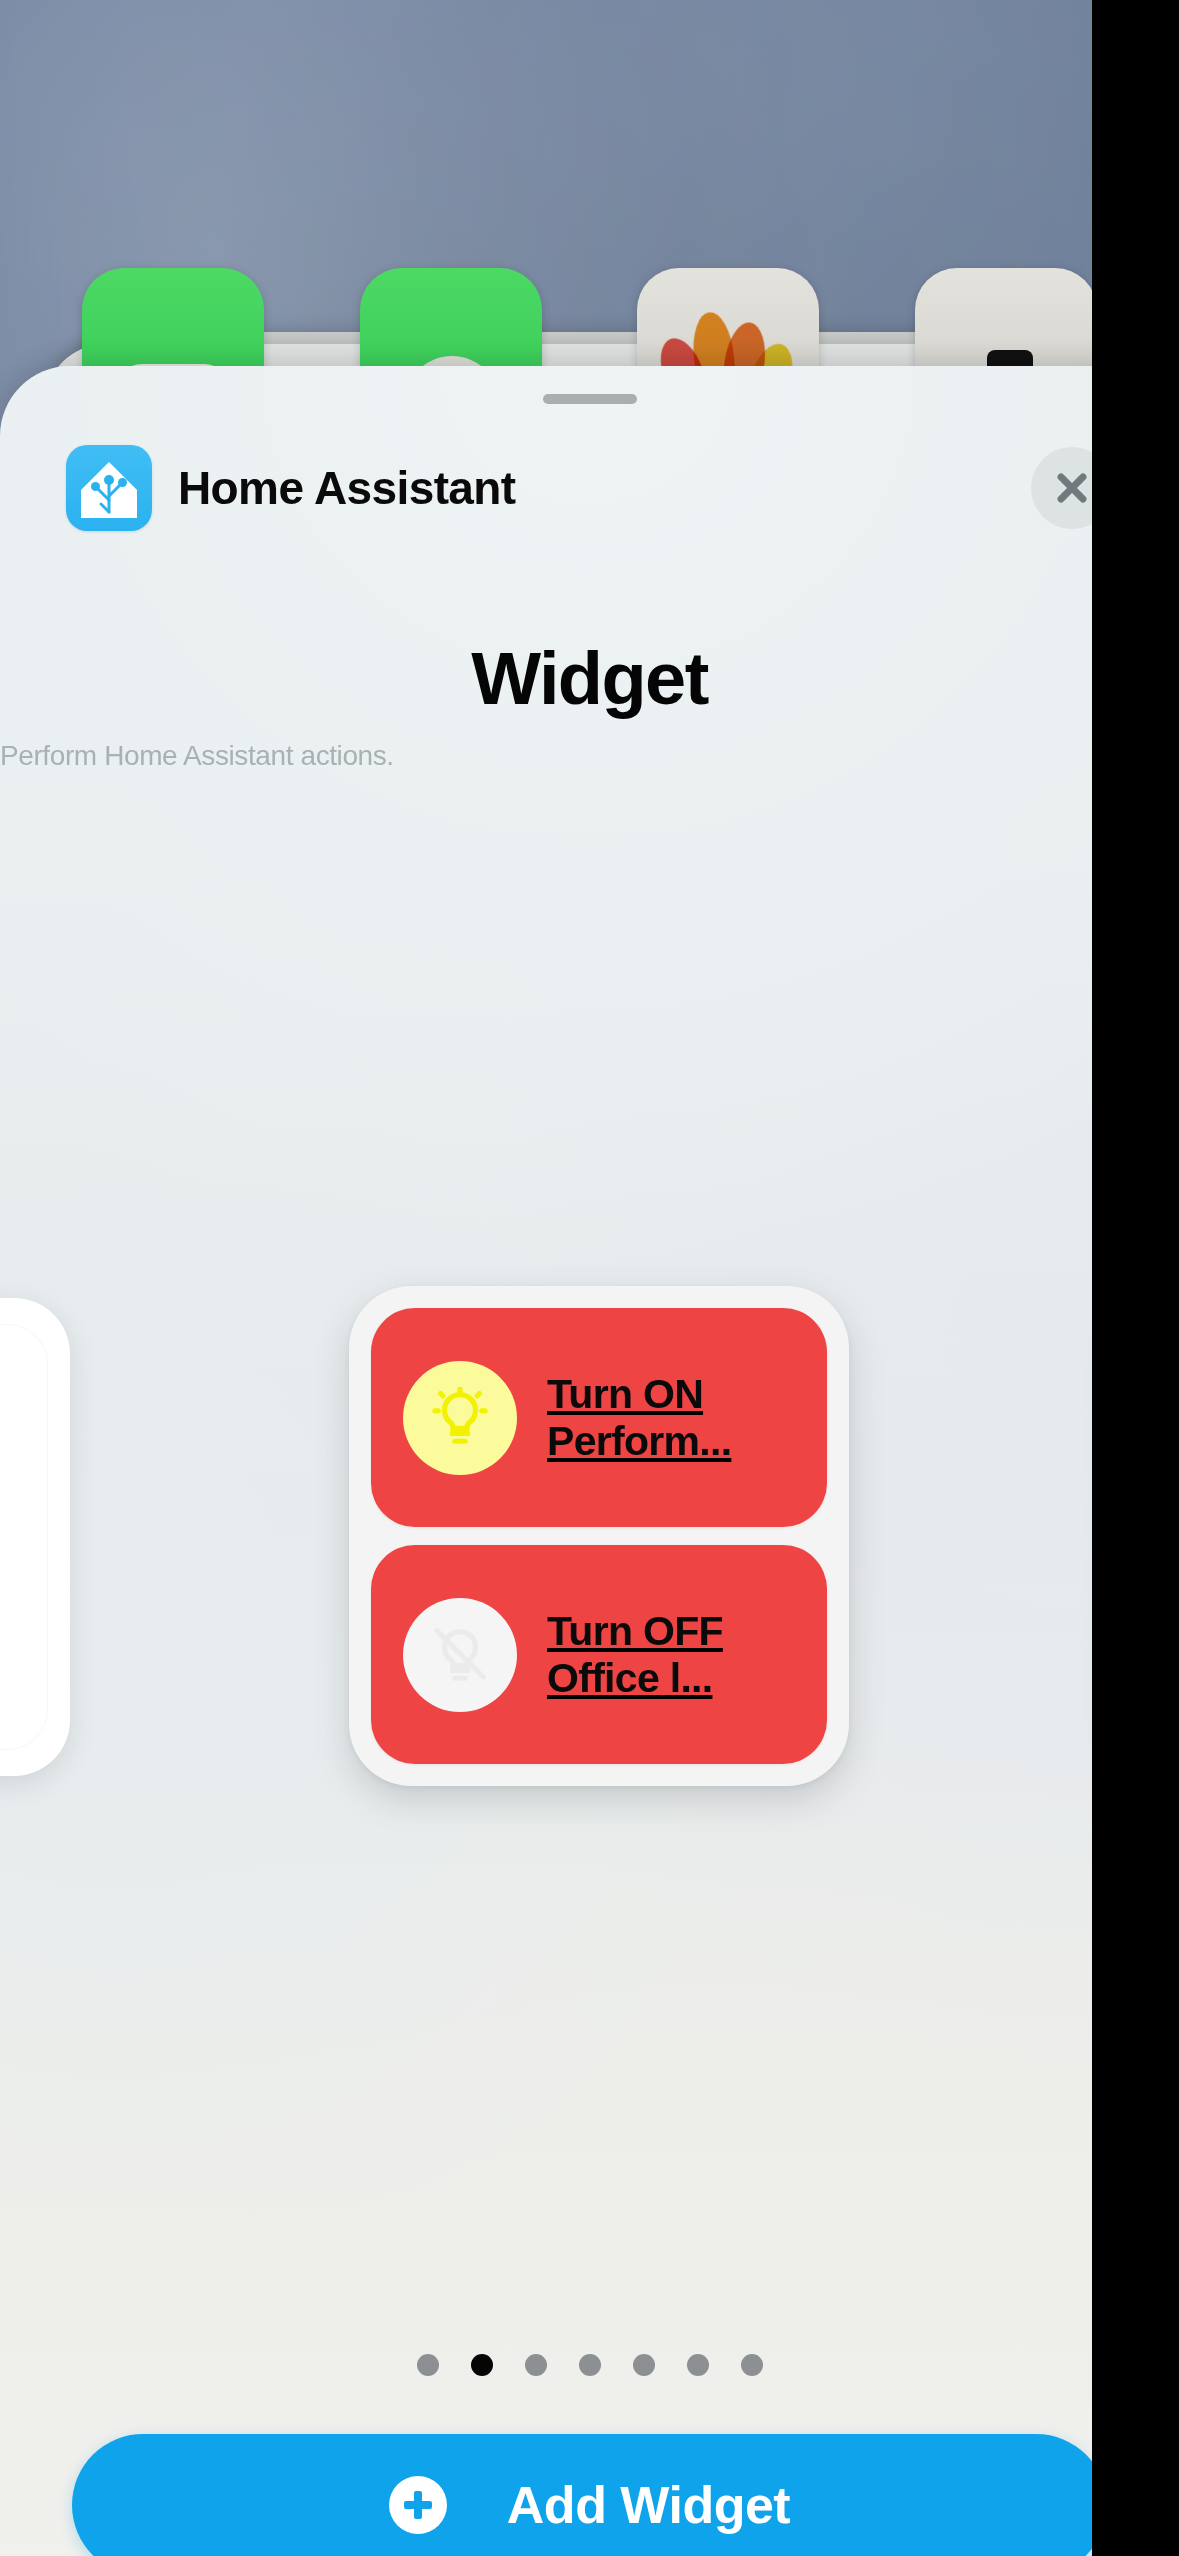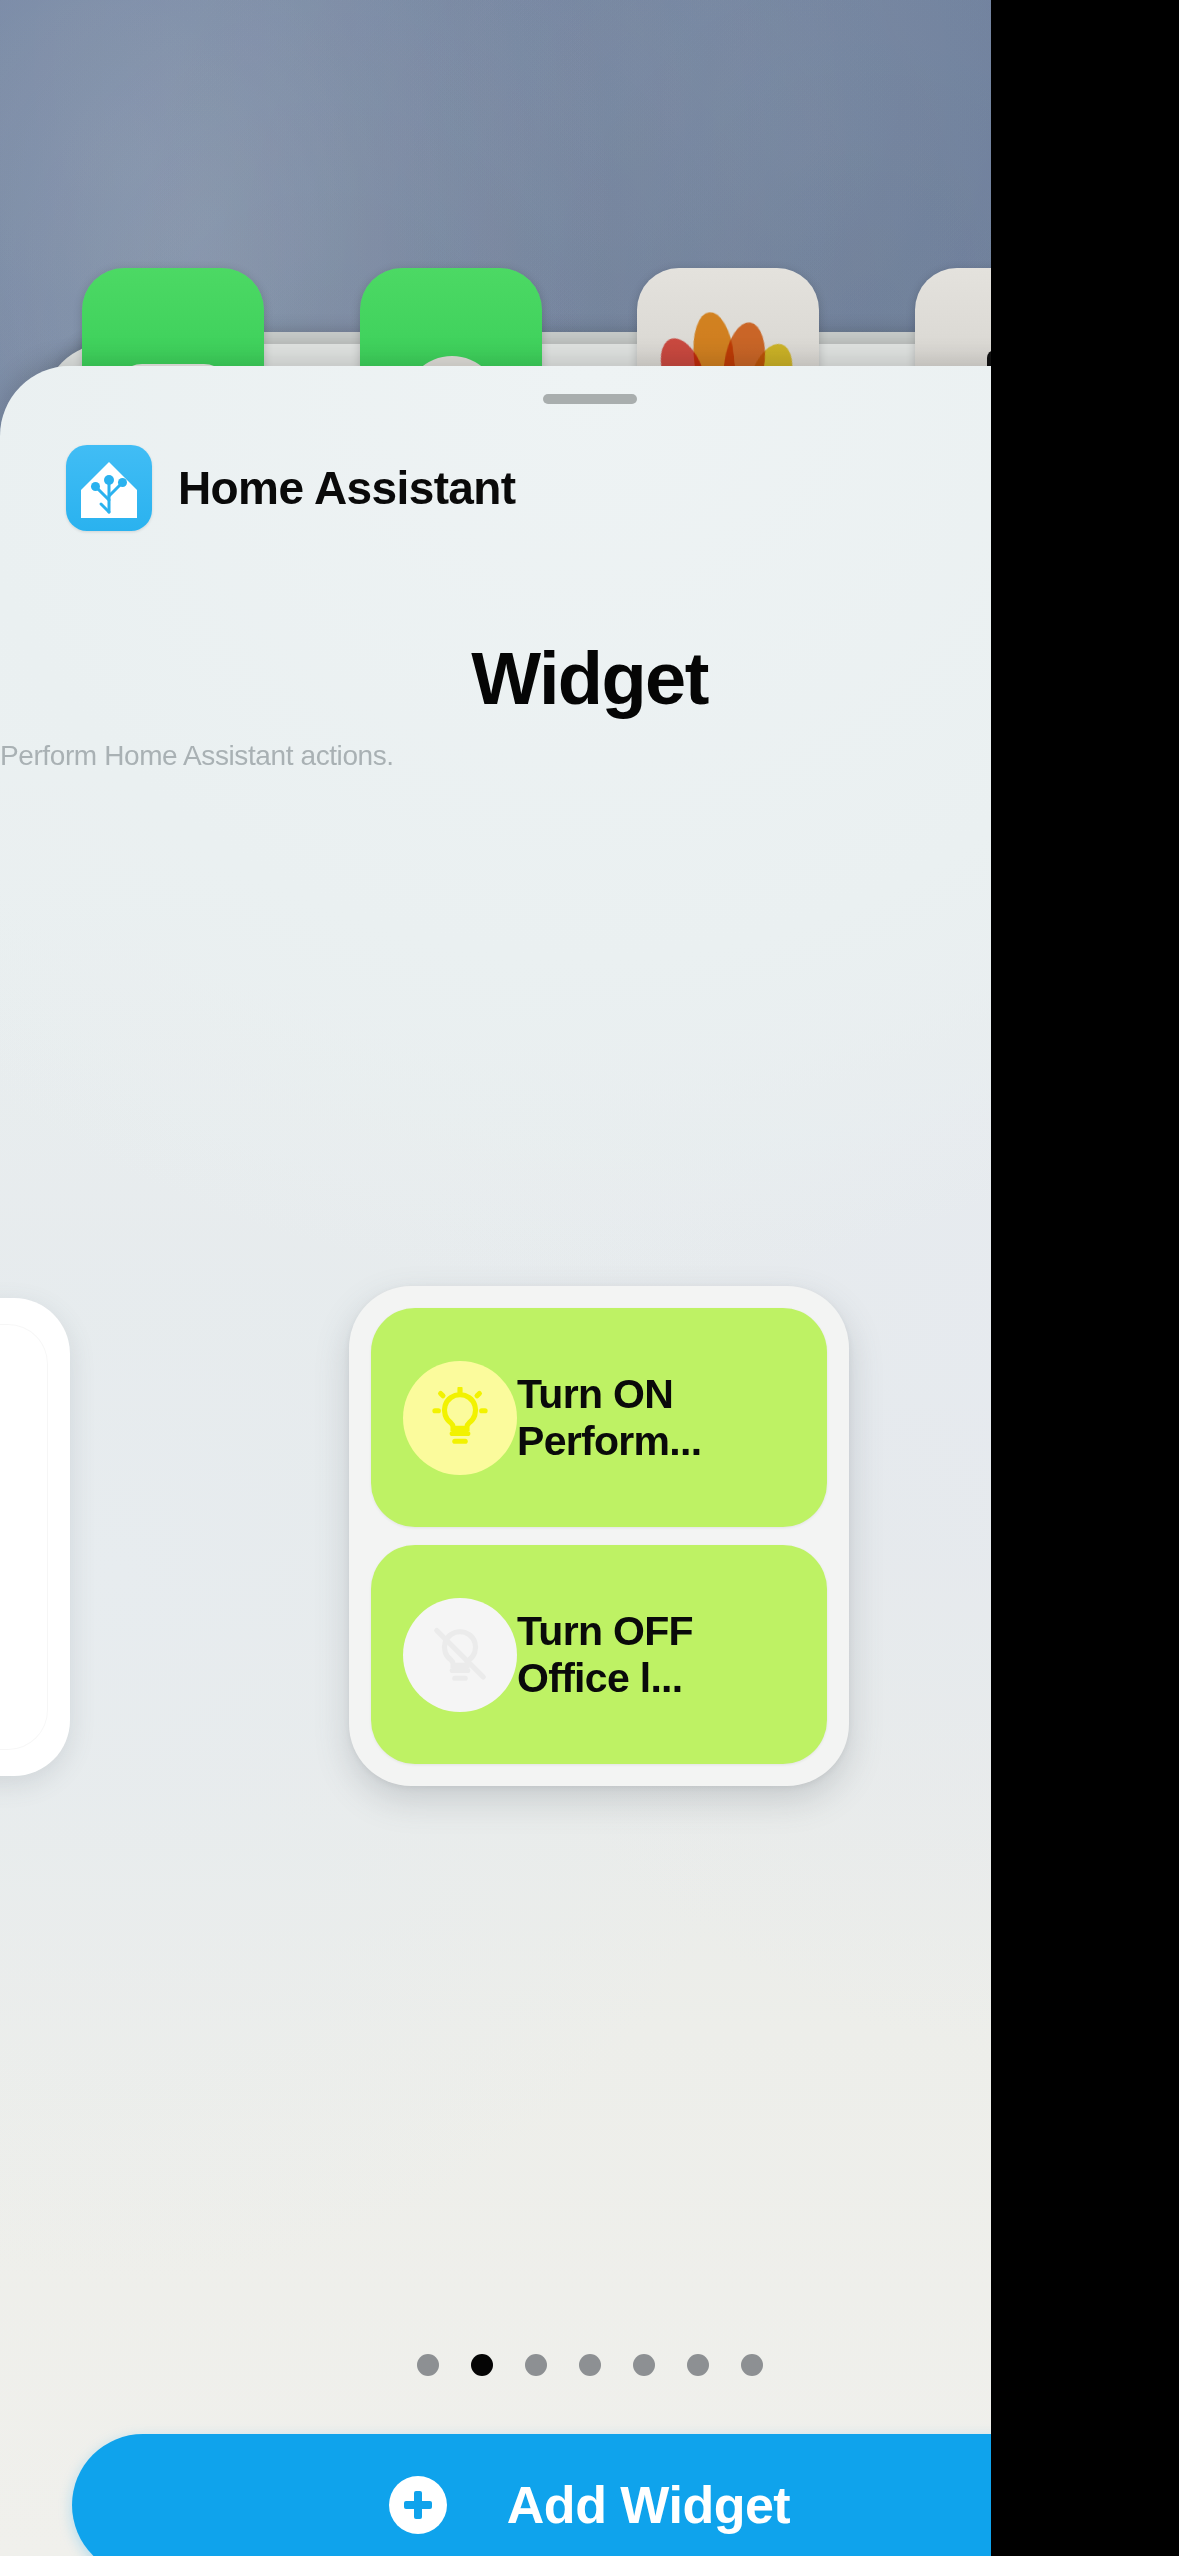--- a/index.html
+++ b/index.html
@@ -4,21 +4,21 @@
 <style>
   * { margin:0; padding:0; box-sizing:border-box; }
   html, body {
     width:1179px; height:2556px;
     overflow:hidden;
     font-family:"Liberation Sans", sans-serif;
     background:#000;
   }
 
   
-  #screen { position:relative; width:991px; height:2556px; overflow:hidden; }
+  #screen { position:relative; width:1092px; height:2556px; overflow:hidden; }
 
   #wallpaper {
     position:absolute; inset:0;
     background:
       radial-gradient(ellipse 70% 40% at 20% 10%, rgba(150,165,185,.55), rgba(0,0,0,0) 60%),
       radial-gradient(ellipse 60% 35% at 80% 5%,  rgba(130,148,172,.45), rgba(0,0,0,0) 65%),
       radial-gradient(ellipse 90% 50% at 50% 30%, rgba(118,136,162,.40), rgba(0,0,0,0) 70%),
       linear-gradient(178deg,#6f81a0 0%, #70829f 30%, #6c7e9c 60%, #76879f 100%);
   }
   #wallpaper::after{
@@ -171,23 +171,24 @@
   #peek-left  .peek-inner { right:22px; }
   #peek-right .peek-inner { left:22px; }
 
   #widget-card {
     position:absolute; left:349px; top:0; width:500px; height:500px;
     background:#f3f4f3; border-radius:62px;
     box-shadow:0 14px 34px rgba(80,92,102,.22), 0 2px 6px rgba(0,0,0,.06);
     padding:22px; display:flex; flex-direction:column; gap:18px;
   }
   .widget-row {
-    flex:1; background:#bef264; border-radius:44px;
-    display:flex; align-items:center; padding:0 32px; 
+    flex:1; background:#ef4444; border-radius:44px;
+    display:flex; align-items:center; padding:0 32px; gap:30px;
     box-shadow:0 1px 3px rgba(0,0,0,.07);
+    text-decoration:underline;
   }
   .row-icon {
     width:114px; height:114px; border-radius:50%;
     flex:0 0 auto; display:flex; align-items:center; justify-content:center;
   }
   .row-icon-on  { background:#fbfb9c; }
   .row-icon-off { background:#f5f5f5; }
   .row-label {
     font-size:41px; font-weight:700; color:#0a0a0a;
     line-height:1.14; letter-spacing:-0.7px;

